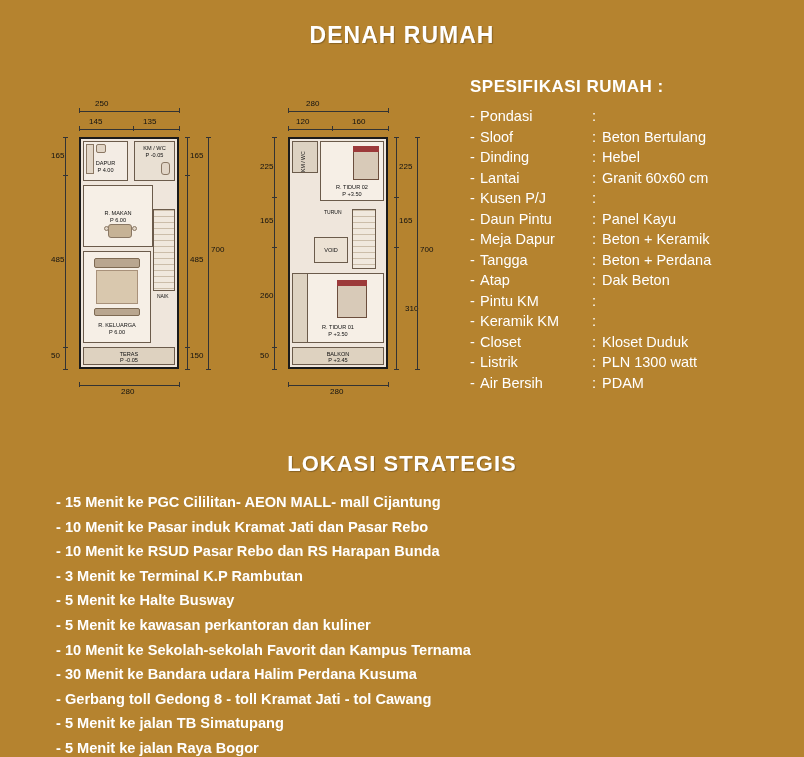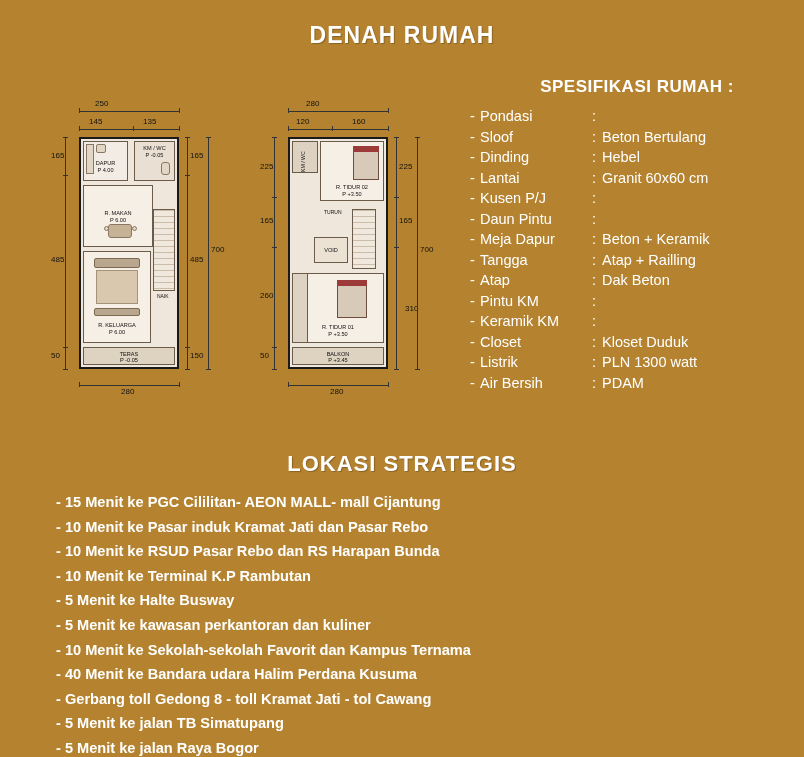--- a/index.html
+++ b/index.html
@@ -38,21 +38,20 @@
     width: 334px;
     padding-left: 0px;
     padding-top: 18px;
   }
   .spec h2 {
     font-size: 17px;
     font-weight: bold;
     margin: 0 0 9px 0;
     letter-spacing: 0.5px;
     color: #ffffff;
-    text-align: center;
   }
   .spec-row {
     display: flex;
     font-size: 14.5px;
     line-height: 20.5px;
     color: #ffffff;
   }
   .spec-dash { width: 10px; flex: none; }
   .spec-label { width: 112px; flex: none; }
   .spec-colon { width: 10px; flex: none; }
@@ -385,32 +384,33 @@
     </div>
     <div class="spec-row">
       <span class="spec-dash">-</span>
       <span class="spec-label">Kusen P/J</span>
       <span class="spec-colon">:</span>
     </div>
     <div class="spec-row">
       <span class="spec-dash">-</span>
       <span class="spec-label">Daun Pintu</span>
       <span class="spec-colon">:</span>
+      <span class="spec-value">Panel Kayu</span>
     </div>
     <div class="spec-row">
       <span class="spec-dash">-</span>
       <span class="spec-label">Meja Dapur</span>
       <span class="spec-colon">:</span>
       <span class="spec-value">Beton + Keramik</span>
     </div>
     <div class="spec-row">
       <span class="spec-dash">-</span>
       <span class="spec-label">Tangga</span>
       <span class="spec-colon">:</span>
-      <span class="spec-value">Atap + Railling</span>
+      <span class="spec-value">Beton + Perdana</span>
     </div>
     <div class="spec-row">
       <span class="spec-dash">-</span>
       <span class="spec-label">Atap</span>
       <span class="spec-colon">:</span>
       <span class="spec-value">Dak Beton</span>
     </div>
     <div class="spec-row">
       <span class="spec-dash">-</span>
       <span class="spec-label">Pintu KM</span>
@@ -440,22 +440,22 @@
       <span class="spec-value">PDAM</span>
     </div>
   </div>
 </div>
 
 <div class="lokasi-title">LOKASI STRATEGIS</div>
 <div class="lokasi-list">
   <div class="lokasi-item">- 15 Menit ke PGC Cililitan- AEON MALL- mall Cijantung</div>
   <div class="lokasi-item">- 10 Menit ke Pasar induk Kramat Jati dan Pasar Rebo</div>
   <div class="lokasi-item">- 10 Menit ke RSUD Pasar Rebo dan RS Harapan Bunda</div>
-  <div class="lokasi-item">- 10 Menit ke Terminal K.P Rambutan</div>
+  <div class="lokasi-item">- 3 Menit ke Terminal K.P Rambutan</div>
   <div class="lokasi-item">- 5 Menit ke Halte Busway</div>
   <div class="lokasi-item">- 5 Menit ke kawasan perkantoran dan kuliner</div>
   <div class="lokasi-item">- 10 Menit ke Sekolah-sekolah Favorit dan Kampus Ternama</div>
-  <div class="lokasi-item">- 40 Menit ke Bandara udara Halim Perdana Kusuma</div>
+  <div class="lokasi-item">- 30 Menit ke Bandara udara Halim Perdana Kusuma</div>
   <div class="lokasi-item">- Gerbang toll Gedong 8 - toll Kramat Jati - tol Cawang</div>
   <div class="lokasi-item">- 5 Menit ke jalan TB Simatupang</div>
   <div class="lokasi-item">- 5 Menit ke jalan Raya Bogor</div>
 
 </div>
 
 </body></html>

